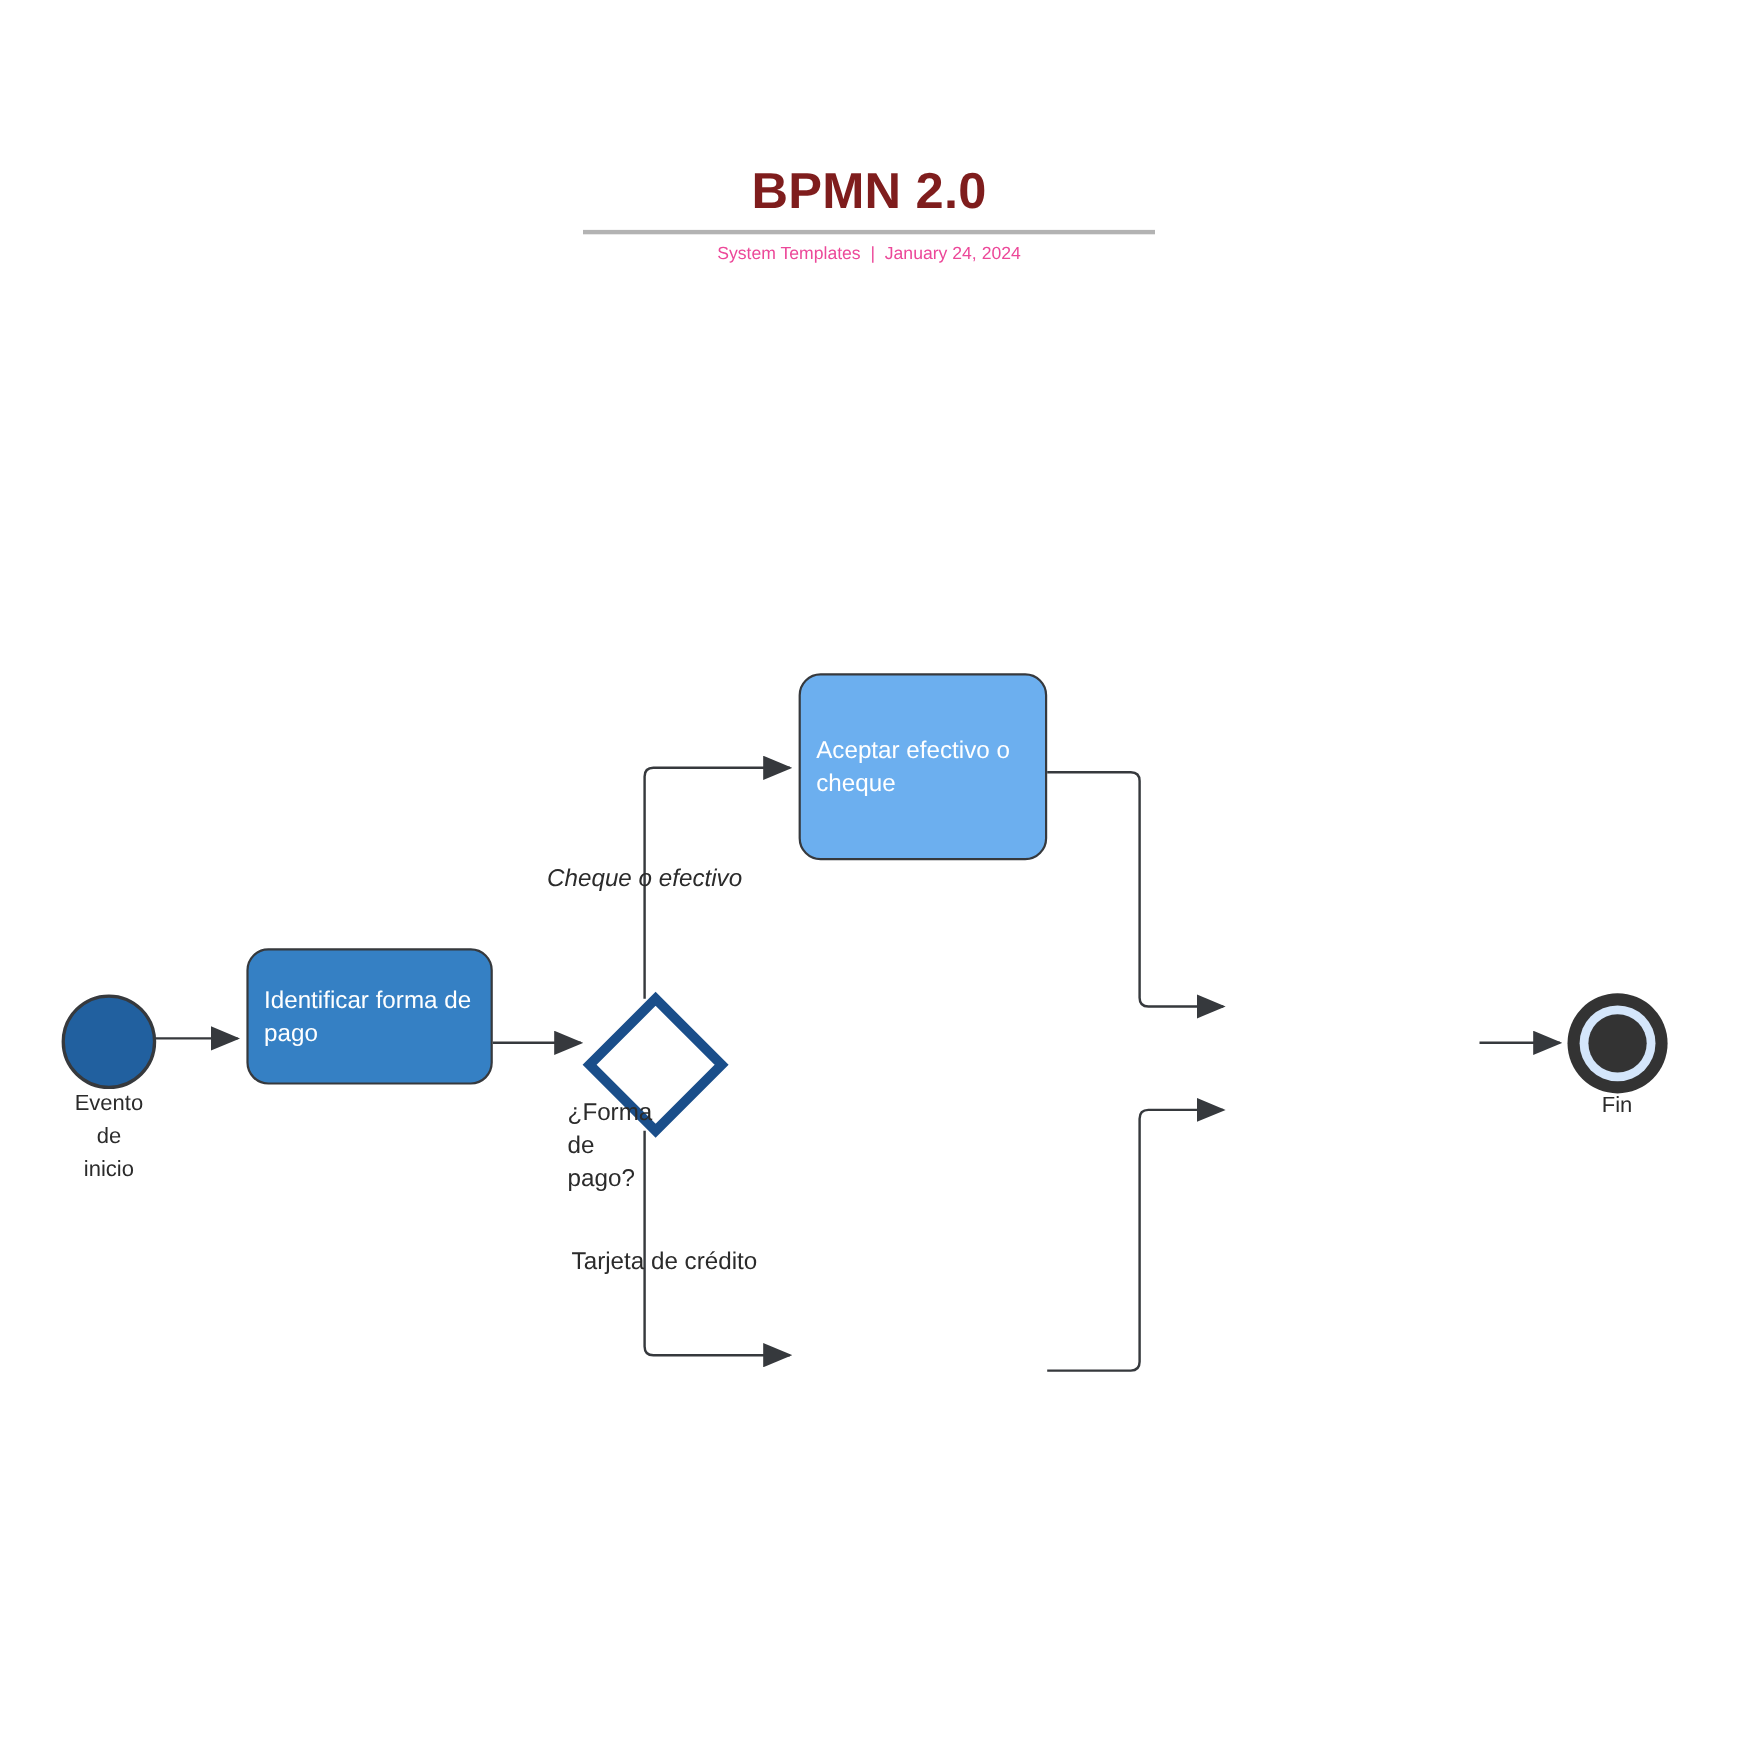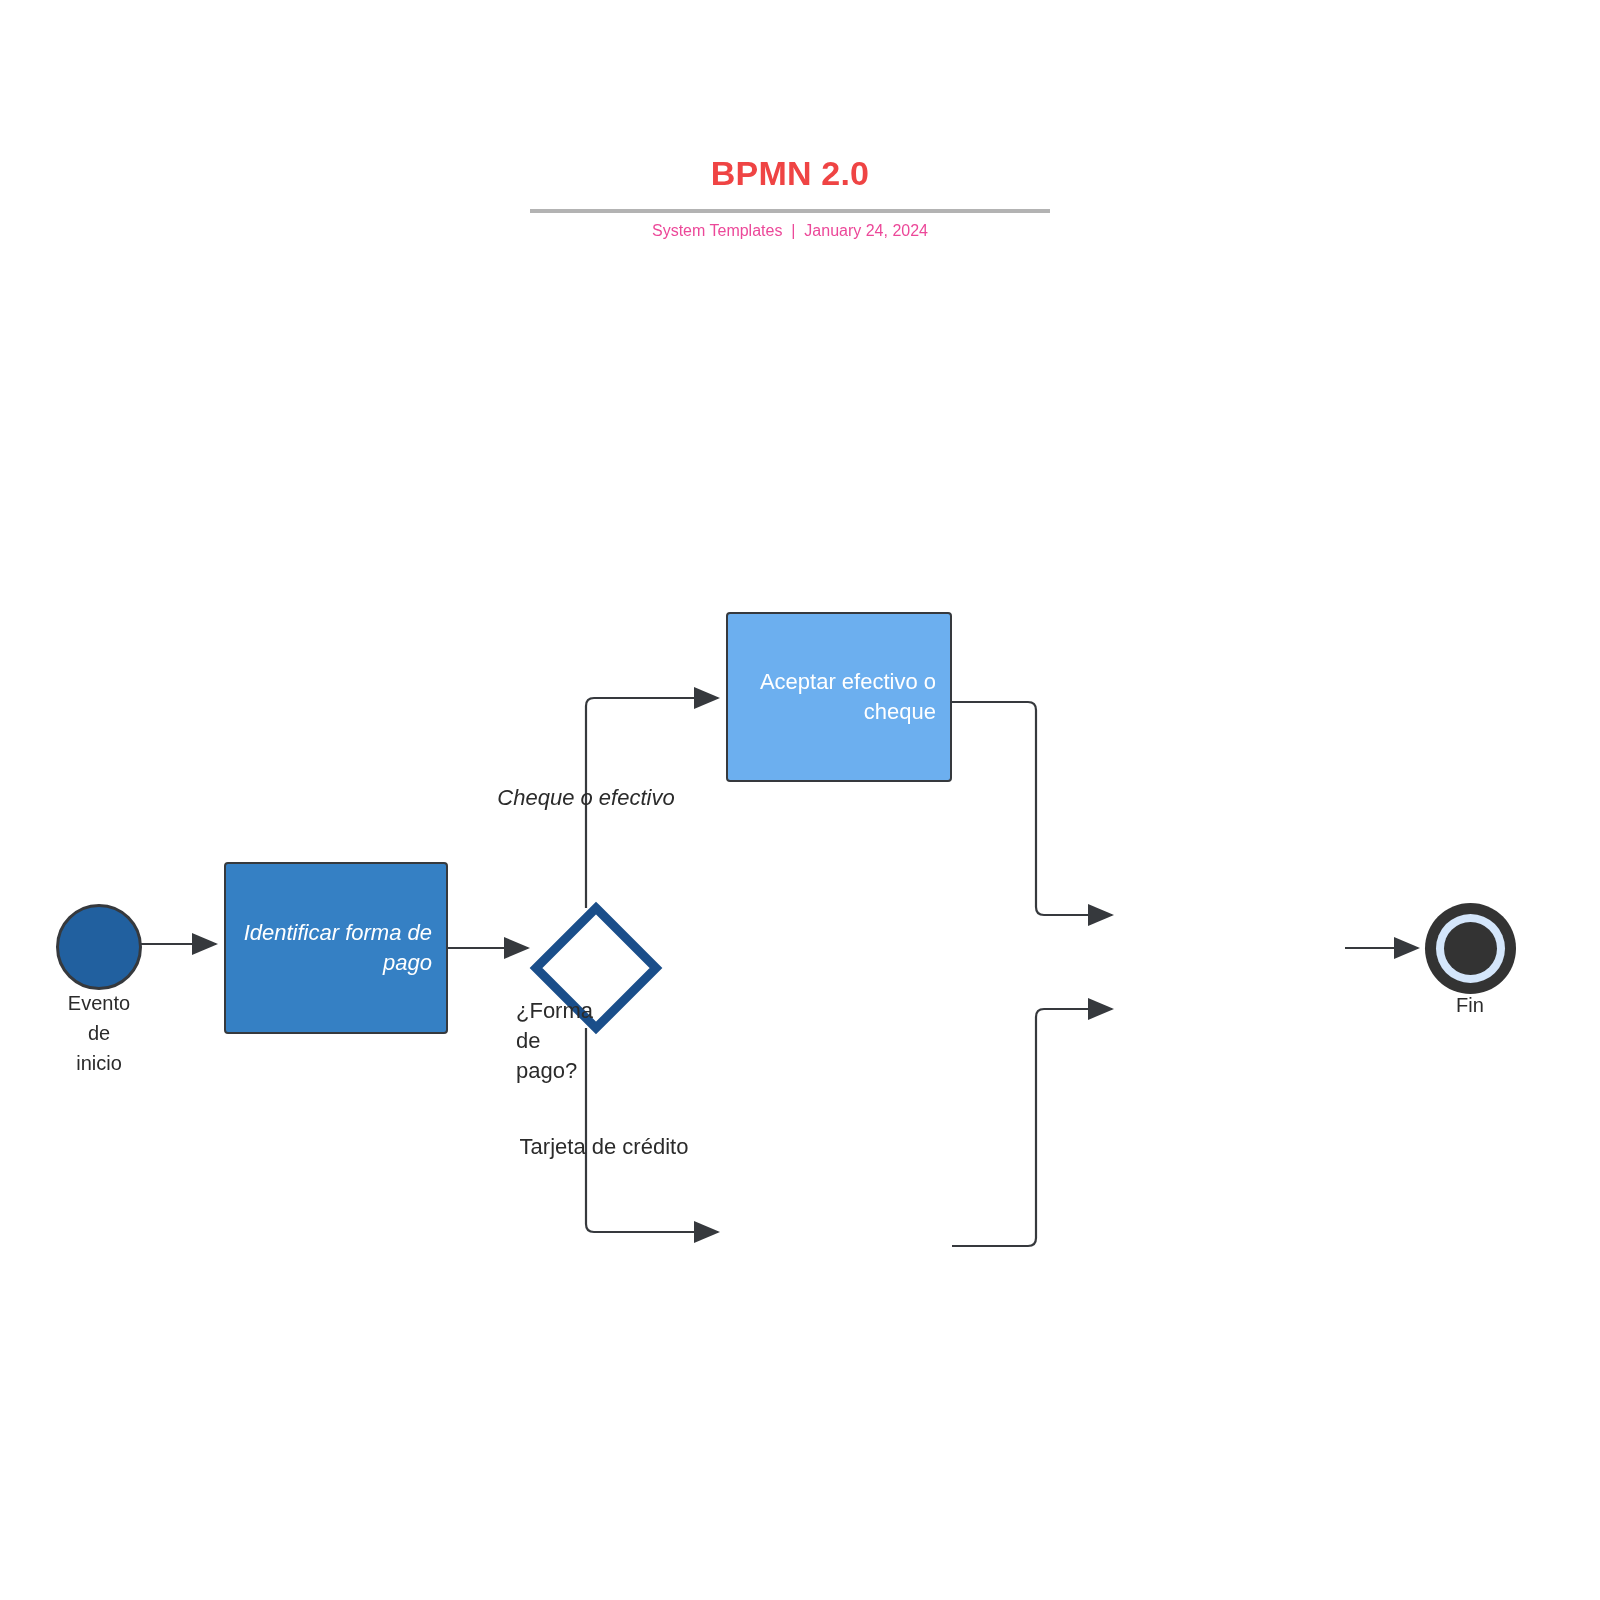--- a/index.html
+++ b/index.html
@@ -23,23 +23,23 @@
     top: 0;
     width: 1600px;
     text-align: center;
   }
   #doc-title {
     position: absolute;
     left: 530px;
     top: 152px;
     width: 520px;
     text-align: center;
-    font-size: 34px;
+    font-size: 46px;
     font-weight: bold;
-    color: #ef4444;
+    color: #7f1d1d;
     letter-spacing: 0.2px;
     line-height: 42px;
   }
   #title-divider {
     position: absolute;
     left: 530px;
     top: 209px;
     width: 520px;
     height: 4px;
     background: #b3b3b3;
@@ -73,25 +73,25 @@
   }
 
   
   .node {
     position: absolute;
     box-sizing: border-box;
   }
 
   .task {
     border: 2px solid #36393d;
-    border-radius: 4px;
+    border-radius: 20px;
     display: flex;
     align-items: center;
     justify-content: center;
-    text-align: right;
+    text-align: left;
     font-size: 22px;
     line-height: 30px;
     padding: 0 14px;
     box-sizing: border-box;
   }
   .task-label { display: block; }
 
   .task-dark  { background: #3580c4; color: #ffffff; }
   .task-mid   { background: #6cafef; color: #ffffff; }
   .task-light { background: #a8cffb; color: #36393d; }
@@ -179,21 +179,21 @@
     <path d="M 1345 948 L 1418 948" fill="none" stroke="#36393d" stroke-width="2.2" marker-end="url(#arrow)"></path>
 
     <polygon points="596,908 656,968 596,1028 536,968" fill="#ffffff" stroke="#1a4e8a" stroke-width="9" stroke-linejoin="miter"></polygon>
   </svg>
 
   <div class="node start-event" style="left:56px; top:904px; width:86px; height:86px;"></div>
   <div class="event-label" style="left:19px; top:988px; width:160px;">Evento
 de
 inicio</div>
 
-  <div class="node task task-dark" style="left:224px; top:862px; width:224px; height:172px;font-style:italic;">
+  <div class="node task task-dark" style="left:224px; top:862px; width:224px; height:124px;">
     <span class="task-label">Identificar forma de pago</span>
   </div>
 
   <div class="gateway-label" style="left:516px; top:996px; width:160px;">¿Forma
 de
 pago?</div>
 
   <div class="edge-label" style="left:426px; top:783px; width:320px;font-style:italic;">Cheque o efectivo</div>
 
   <div class="edge-label" style="left:444px; top:1132px; width:320px;">Tarjeta de crédito</div>

